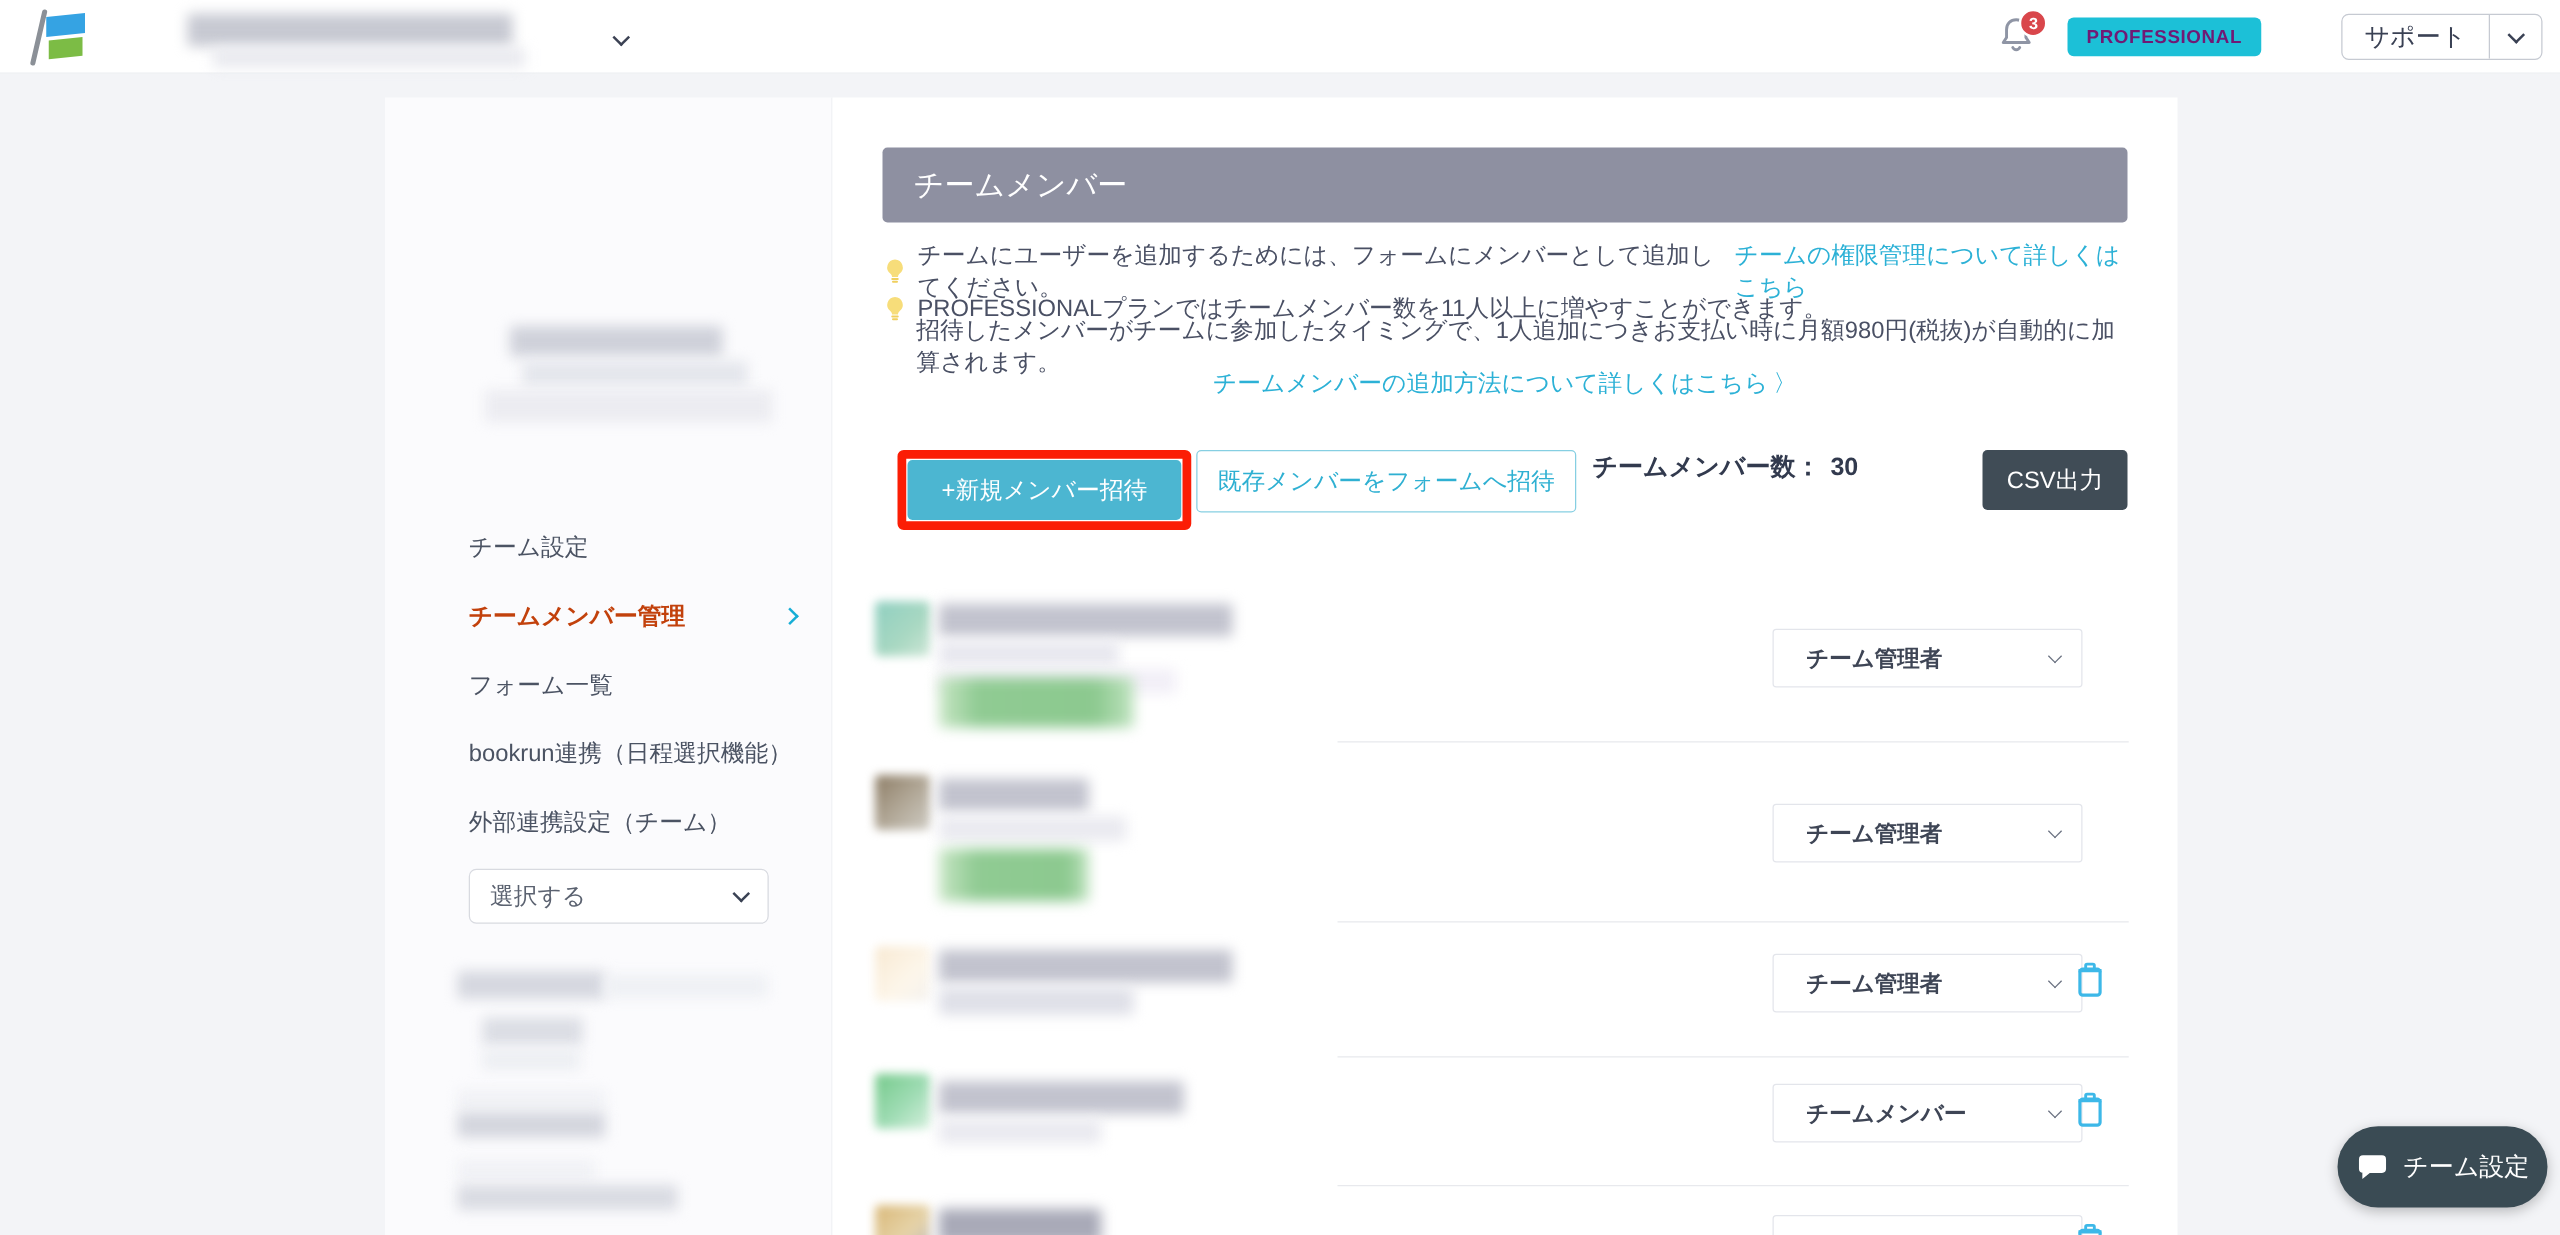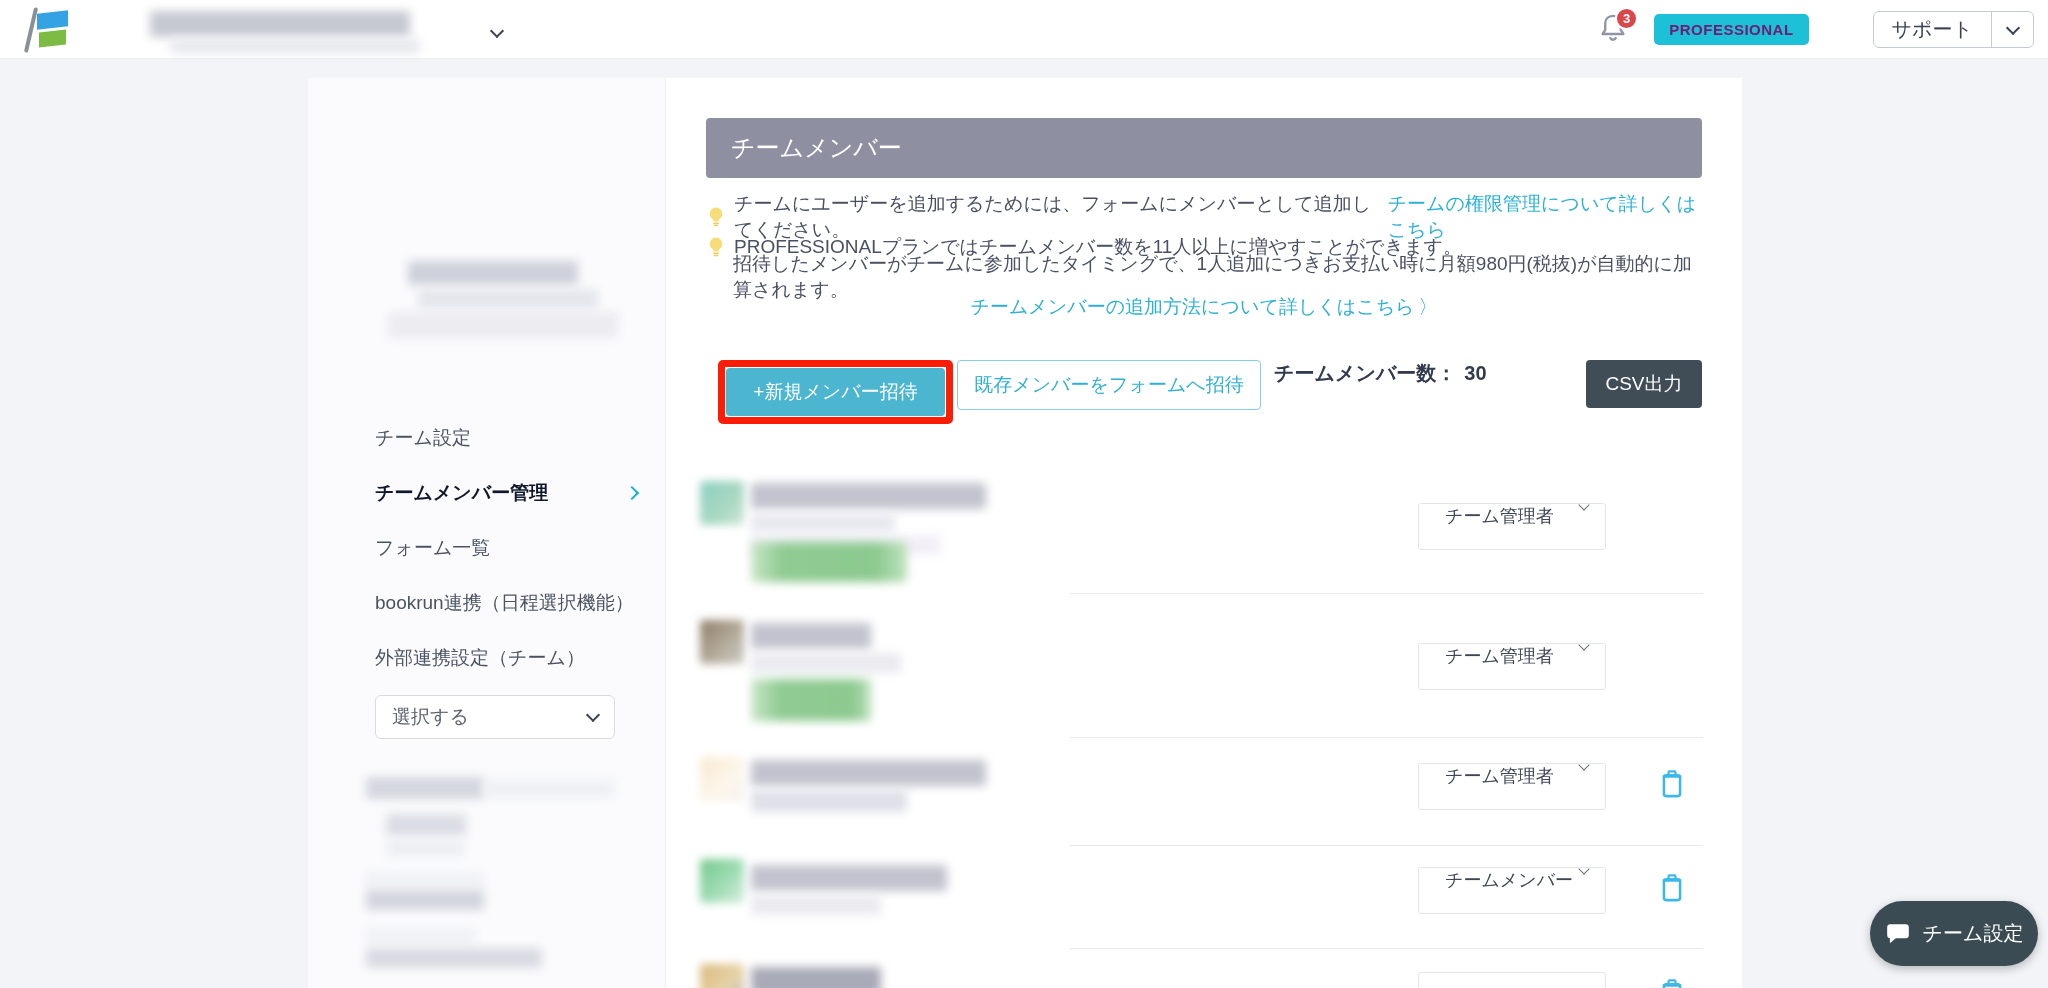--- a/index.html
+++ b/index.html
@@ -34,21 +34,21 @@
 
   
   .profile-blur1 { position:absolute; left:100px; top:183px; width:170px; height:24px; background:#cfd1da; }
   .profile-blur2 { position:absolute; left:110px; top:211px; width:180px; height:20px; background:#e4e6ec; }
   .profile-blur3 { position:absolute; left:80px; top:234px; width:230px; height:26px; background:#ececf1; }
   .side-section-head { position:absolute; left:0; top:284px; width:100%; height:47px; background:#f4f4f7; border-top:1px solid #ededf1; border-bottom:1px solid #ededf1; display:flex; align-items:center; padding-left:27px; gap:13px; }
   .side-section-label { font-size:21px; font-weight:600; color:#3a4153; }
   .side-nav { position:absolute; left:0; top:332px; width:100%; }
   .side-item { height:55px; display:flex; align-items:center; padding:0 28px 0 67px; font-size:19px; color:#4b5363; cursor:pointer; }
   .side-item .side-item-label { flex:1; }
-  .side-item.active { color:#0f172a; font-weight:bold; }
+  .side-item.active { color:#c2410c; font-weight:bold; }
   .side-item-chev { color:#16aed6; }
   .side-select { position:absolute; left:67px; top:617px; width:240px; height:44px; background:#fff; border:1px solid #d8dae0; border-radius:6px; display:flex; align-items:center; padding:0 16px; font-size:19px; color:#5b6270; cursor:pointer; }
   .side-select .side-select-value { flex:1; }
   .side-select .chev { color:#3a4254; margin-top:-4px; }
   .side-redacted { position:absolute; left:0; top:694px; width:100%; }
   .red-bar { position:absolute; filter:blur(5px); border-radius:2px; }
 
   
   .content-inner { padding:40px; }
   .page-title-bar { height:60px; background:#8e90a1; border-radius:4px; display:flex; align-items:center; padding-left:25px; color:#fff; font-size:24px; }
@@ -66,21 +66,21 @@
   .btn-invite-existing { margin-left:4px; width:304px; height:50px; background:#fff; color:#2fb0d2; border:1px solid #86cfe2; border-radius:4px; font-size:19px; font-family:inherit; cursor:pointer; }
   .member-count { margin-left:13px; display:flex; align-items:baseline; gap:8px; font-size:20px; font-weight:bold; color:#323a4e; }
   .btn-csv { margin-left:auto; width:116px; height:48px; background:#404c56; color:#fff; border:none; border-radius:4px; font-size:19px; font-family:inherit; cursor:pointer; }
 
   
   .member-list { position:absolute; left:0; top:385px; width:100%; }
   .member-row { position:absolute; left:0; width:100%; }
   .member-row::after { content:""; position:absolute; left:404px; right:39px; bottom:0; height:1px; background:#e8e9ed; }
   .m-avatar { position:absolute; left:34px; width:44px; height:44px; border-radius:4px; filter:blur(4px); }
   .m-bar { position:absolute; left:85px; filter:blur(5px); border-radius:2px; }
-  .role-select { position:absolute; left:752px; width:188px; height:47px; background:#fff; border:1px solid #e3e5eb; border-radius:3px; display:flex; align-items:flex-start; padding:0 17px 0 26px; cursor:pointer; }
+  .role-select { position:absolute; left:752px; width:248px; height:47px; background:#fff; border:1px solid #e3e5eb; border-radius:3px; display:flex; align-items:center; padding:0 17px 0 26px; cursor:pointer;font-weight:bold; }
   .role-value { flex:1; font-size:18px; color:#3e4555; }
   .role-select .chev { width:8px; height:8px; border-width:1.5px; color:#6a7180; margin-top:-3px; }
   .trash-btn { position:absolute; left:991px; width:30px; height:32px; background:none; border:none; cursor:pointer; padding:0; }
 
   .r1 { top:0; height:131px; }
   .r1 .m-avatar { top:18px; background:linear-gradient(135deg,#8ecfc0 0%,#a9d8c2 60%,#cfe7d8 100%); }
   .r1 .nb1 { top:20px; width:235px; height:26px; background:#c2c3ce; }
   .r1 .nb2 { top:50px; width:144px; height:20px; background:#e8e8ef; }
   .r1 .nb3 { top:72px; width:190px; height:20px; background:#f2eff7; }
   .r1 .tag { top:79px; width:156px; height:40px; background:linear-gradient(90deg,#c8e6c5,#90cb93 20%,#8cc98f 80%,#bfe3bf); }

